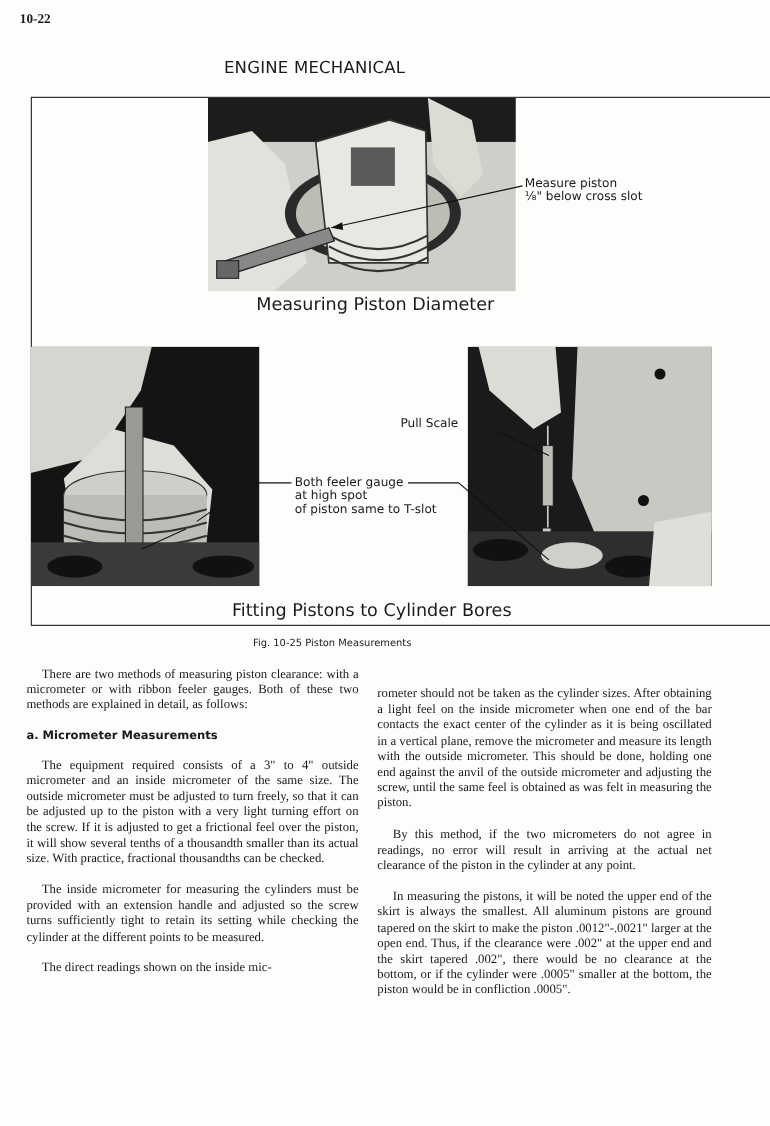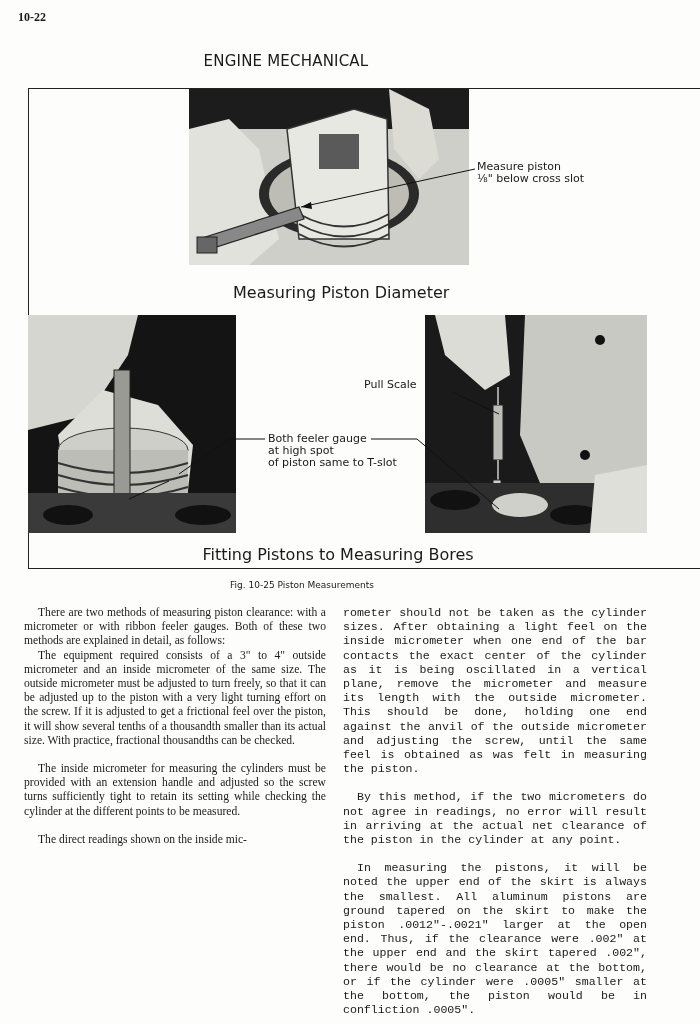--- a/index.html
+++ b/index.html
@@ -6,31 +6,31 @@
   body { width: 700px; height: 1024px; position: relative; overflow: hidden; color: #1a1a1a; }
   .page-num { position: absolute; left: 18px; top: 10px; font: bold 12px "Liberation Serif", serif; }
   .section-title { position: absolute; left: 0; width: 572px; top: 52px; text-align: center; font: 15px "DejaVu Sans", sans-serif; letter-spacing: 0.2px; }
   .figure-box { position: absolute; left: 28px; top: 88px; width: 686px; height: 481px; border: 1.5px solid #222; box-sizing: border-box; }
   .photo { position: absolute; overflow: hidden; }
   .photo svg { display: block; width: 100%; height: 100%; }
   .photo-top { left: 160px; top: 0px; width: 280px; height: 176px; }
   .photo-left { left: -1px; top: 226px; width: 208px; height: 218px; }
   .photo-right { left: 396px; top: 226px; width: 222px; height: 218px; }
   .caption-lg { position: absolute; font: 16px "DejaVu Sans", sans-serif; white-space: nowrap; }
-  .cap-top { left: 204px; top: 194px; }
+  .cap-top { left: 204px; top: 178px; }
   .cap-bottom { left: 0; width: 618px; top: 456px; text-align: center; }
   .callout { position: absolute; font: 11px "DejaVu Sans", sans-serif; line-height: 12px; white-space: nowrap; }
   .callout-measure { left: 448px; top: 72px; }
   .callout-pull { left: 335px; top: 290px; }
   .callout-feeler { left: 239px; top: 344px; }
   .leaders { position: absolute; left: 0; top: 0; width: 618px; height: 481px; pointer-events: none; }
   .fig-caption { position: absolute; left: 0; width: 604px; top: 580px; text-align: center; font: 9px "DejaVu Sans", sans-serif; }
   .col { position: absolute; font: 11.6px "Liberation Serif", serif; line-height: 14.2px; text-align: justify; }
   .col-left { left: 24px; top: 606px; width: 302px; }
-  .col-right { left: 343px; top: 606px; width: 304px; font-family: Liberation Mono, monospace; }
+  .col-right { left: 343px; top: 624px; width: 304px; }
   .col p { margin: 0; text-indent: 14px; }
   .col p.cont { text-indent: 0; }
   .col p.gap { margin-top: 14px; }
   .subhead { margin: 14px 0 14px 0; font: bold 10.5px "DejaVu Sans", sans-serif; }
 </style>
 </head>
 <body>
 
 <div class="page-num">10-22</div>
 <div class="section-title">ENGINE MECHANICAL</div>
@@ -107,27 +107,28 @@
     <div>⅛" below cross slot</div>
   </div>
   <div class="caption-lg cap-top">Measuring Piston Diameter</div>
 
   <div class="callout callout-pull">Pull Scale</div>
   <div class="callout callout-feeler">
     <div>Both feeler gauge</div>
     <div>at high spot</div>
     <div>of piston same to T-slot</div>
   </div>
-  <div class="caption-lg cap-bottom">Fitting Pistons to Measuring Bores</div>
+  <div class="caption-lg cap-bottom">Fitting Pistons to Cylinder Bores</div>
 </div>
 
 <div class="fig-caption">Fig. 10-25  Piston Measurements</div>
 
 <div class="col col-left">
   <p>There are two methods of measuring piston clearance: with a micrometer or with ribbon feeler gauges. Both of these two methods are explained in detail, as follows:</p>
+  <div class="subhead">a.  Micrometer Measurements</div>
   <p>The equipment required consists of a 3" to 4" outside micrometer and an inside micrometer of the same size. The outside micrometer must be adjusted to turn freely, so that it can be adjusted up to the piston with a very light turning effort on the screw. If it is adjusted to get a frictional feel over the piston, it will show several tenths of a thousandth smaller than its actual size. With practice, fractional thousandths can be checked.</p>
   <p class="gap">The inside micrometer for measuring the cylinders must be provided with an extension handle and adjusted so the screw turns sufficiently tight to retain its setting while checking the cylinder at the different points to be measured.</p>
   <p class="gap">The direct readings shown on the inside mic-</p>
 </div>
 
 <div class="col col-right">
   <p class="cont">rometer should not be taken as the cylinder sizes. After obtaining a light feel on the inside micrometer when one end of the bar contacts the exact center of the cylinder as it is being oscillated in a vertical plane, remove the micrometer and measure its length with the outside micrometer. This should be done, holding one end against the anvil of the outside micrometer and adjusting the screw, until the same feel is obtained as was felt in measuring the piston.</p>
   <p class="gap">By this method, if the two micrometers do not agree in readings, no error will result in arriving at the actual net clearance of the piston in the cylinder at any point.</p>
   <p class="gap">In measuring the pistons, it will be noted the upper end of the skirt is always the smallest. All aluminum pistons are ground tapered on the skirt to make the piston .0012"-.0021" larger at the open end. Thus, if the clearance were .002" at the upper end and the skirt tapered .002", there would be no clearance at the bottom, or if the cylinder were .0005" smaller at the bottom, the piston would be in confliction .0005".</p>
 </div>

